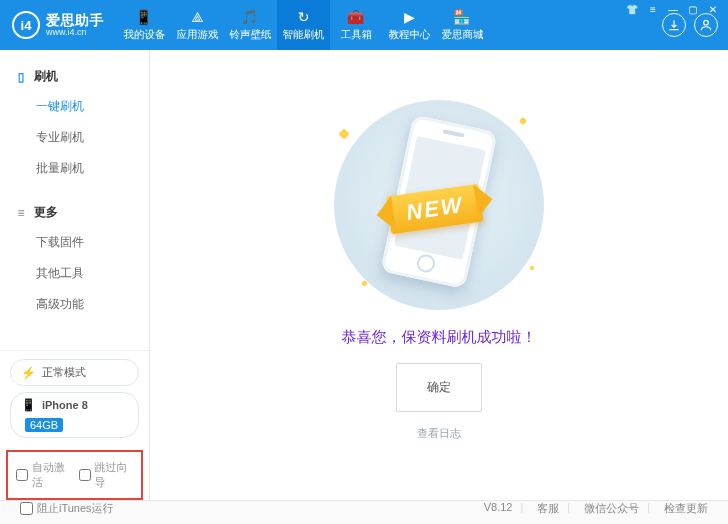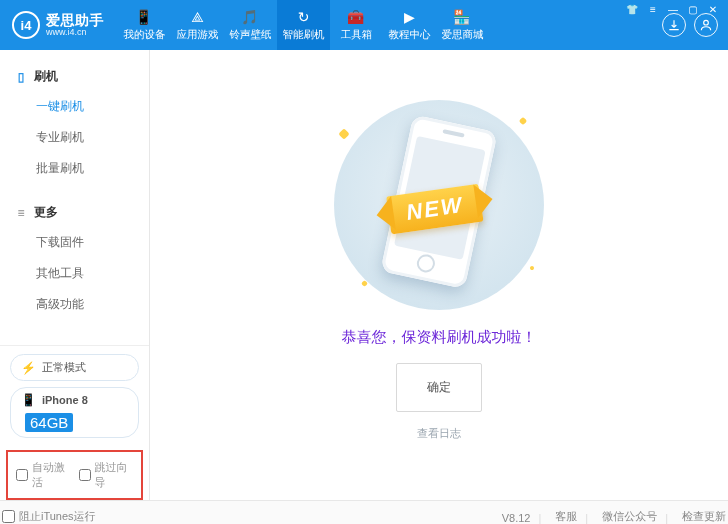--- a/index.html
+++ b/index.html
@@ -31,21 +31,21 @@
   .sidebar .sec { padding: 6px 0; }
   .sidebar .sechdr { display: flex; align-items: center; gap: 6px; color: #333; font-weight: bold; padding: 4px 14px; cursor: pointer; }
   .sidebar .sechdr .hico { width: 14px; display: inline-flex; justify-content: center; color: #2a95e8; }
   .sidebar .sublist { padding: 2px 0 4px 0; }
   .sidebar .sublist .sitem { padding: 7px 0 7px 36px; color: #666; cursor: pointer; }
   .sidebar .sublist .sitem.active { color: #1b8fe6; }
 
   .devicebox { margin-top: auto; padding: 8px 10px; display: flex; flex-direction: column; gap: 6px; border-top: 1px solid #eee; }
   .pill { border: 1px solid #dbe7f2; border-radius: 16px; padding: 5px 10px; display: flex; align-items: center; gap: 6px; font-size: 11px; color: #555; background: #fff; }
   .pill .pico { color: #1b8fe6; font-size: 12px; }
-  .badge { display: inline-block; background: #1b8fe6; color: #fff; font-size: 15px; border-radius: 2px; padding: 1px 5px; margin-left: 4px; }
+  .badge { display: inline-block; background: #1b8fe6; color: #fff; font-size: 11px; border-radius: 2px; padding: 1px 5px; margin-left: 4px; }
 
   .optrow { padding: 8px 8px; border: 2px solid #e4453b; margin: 4px 6px 0 6px; display: flex; gap: 8px; }
   .optrow label { display: flex; align-items: center; gap: 4px; color: #999; font-size: 11px; }
   .optrow input[type=checkbox] { width: 12px; height: 12px; accent-color: #999; }
 
   
   .content { flex: 1; position: relative; display: flex; flex-direction: column; align-items: center; justify-content: flex-start; padding-top: 50px; }
   .illus { width: 210px; height: 210px; position: relative; }
   .circle { position: absolute; inset: 0; border-radius: 50%; background: radial-gradient(circle at 50% 45%, #e8f1f6 0%, #d4e5ef 70%, #cfe1ec 100%); }
   .phone { position: absolute; left: 50%; top: 50%; width: 86px; height: 160px; transform: translate(-50%,-52%) rotate(12deg); background: #fff; border-radius: 12px; box-shadow: 0 6px 14px rgba(50,90,130,.25), inset 0 0 0 3px #eef3f7; }
@@ -60,21 +60,21 @@
   .s1 { width:8px; height:8px; left:6px; top:30px; transform:rotate(45deg);}
   .s2 { width:6px; height:6px; right:18px; top:18px; transform:rotate(45deg);}
   .s3 { width:5px; height:5px; left:28px; bottom:24px; transform:rotate(45deg);}
   .s4 { width:4px; height:4px; right:10px; bottom:40px; transform:rotate(45deg);}
 
   .succtext { margin-top: 18px; font-size: 15px; color: #6d28d9; }
   .okbtn { margin-top: 16px; border: 1px solid #d9d9d9; background: #fff; padding: 15px 30px; font-size: 12px; color: #555; cursor: pointer; border-radius: 2px; }
   .loglink { margin-top: 14px; color: #9aa5af; font-size: 11px; cursor: pointer; }
 
   
-  .footer { height: 24px; border-top: 1px solid #e7e7e7; display: flex; align-items: flex-end; padding: 0 2px; font-size: 11px; color: #888; background: #fafafa; }
+  .footer { height: 24px; border-top: 1px solid #e7e7e7; display: flex; align-items: flex-start; padding: 0 20px; font-size: 11px; color: #888; background: #fafafa; }
   .footer label { display: flex; align-items: center; gap: 4px; color: #888; }
   .footer .fsp { flex: 1; }
   .footer .fitm { margin-left: 6px; cursor: pointer; color: #888; }
   .footer .fdiv { margin: 0 8px; color: #ddd; }
 </style>
 </head>
 <body>
 
 <div class="syswrap">
   <span class="sbtn">👕</span>

